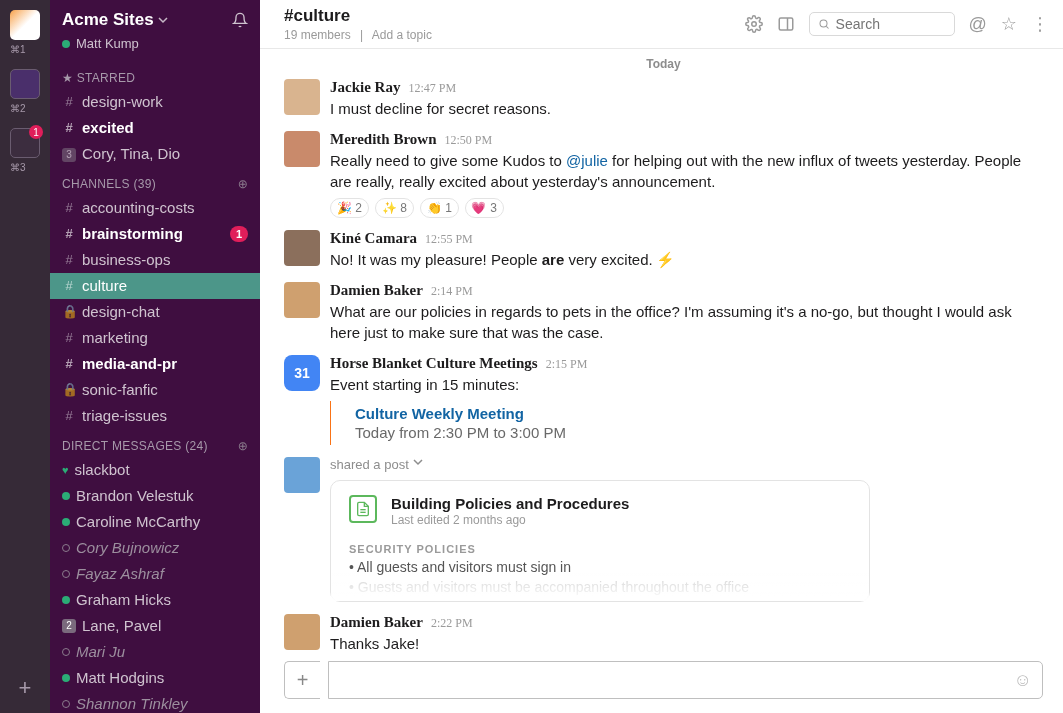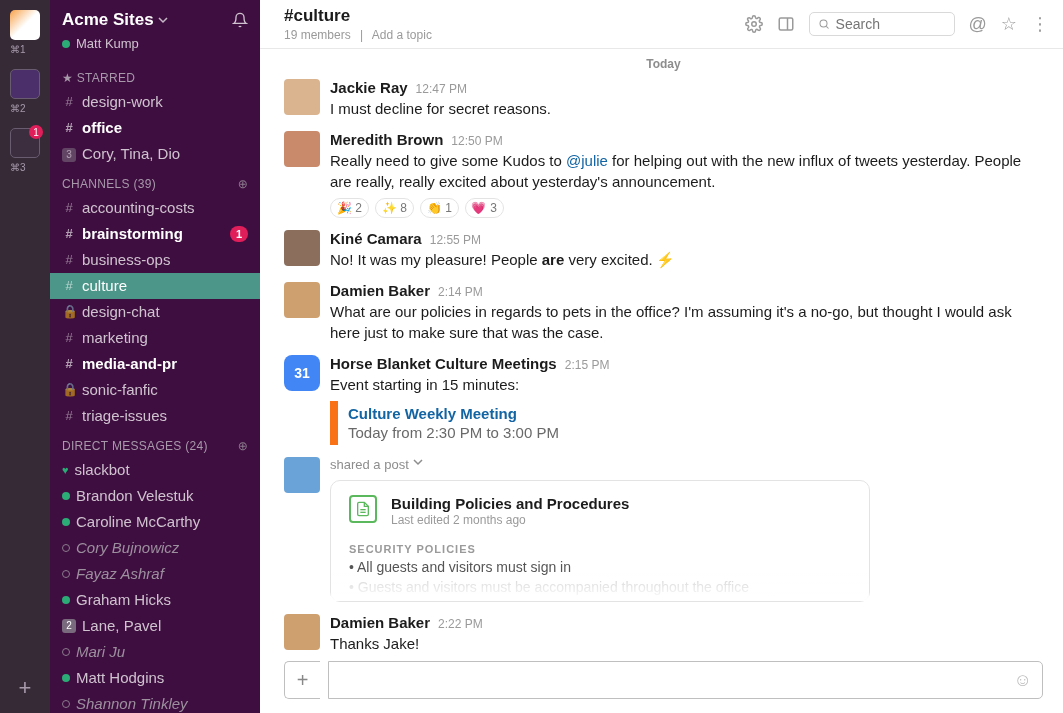--- a/index.html
+++ b/index.html
@@ -47,30 +47,30 @@
 .cmeta .sep { margin:0 6px; }
 .chead-icons { display:flex; align-items:center; gap:14px; color:#9a9a9a; }
 .search { display:flex; align-items:center; gap:6px; border:1px solid #d9d9d9; border-radius:5px; padding:3px 8px; width:146px; color:#9a9a9a; font-size:14px; }
 .search input { border:none; outline:none; width:100%; font-size:14px; color:#333; }
 
 .messages { flex:1; overflow-y:auto; padding:6px 20px 10px 24px; }
 .divider { text-align:center; font-size:12px; color:#8d8d8d; font-weight:600; margin:2px 0 8px; }
 .msg { display:flex; gap:10px; margin-bottom:12px; }
 .avatar { width:36px; height:36px; border-radius:4px; flex-shrink:0; }
 .mbody { flex:1; }
-.mhead { display:flex; align-items:baseline; gap:8px; }
+.mhead { display:flex; align-items:baseline; gap:8px;font-family:Liberation Serif, serif; }
 .mname { font-weight:700; }
 .mtime { font-size:12px; color:#9a9a9a; }
 .mtext { margin-top:2px; line-height:1.4; }
 .mtext .mention { color:#1264a3; }
 .mtext b { font-weight:700; }
 .reactions { display:flex; gap:6px; margin-top:6px; }
 .react { border:1px solid #e3e3e3; border-radius:10px; padding:0 6px; font-size:12px; color:#777; display:flex; align-items:center; gap:3px; height:20px; cursor:pointer; }
 .cal { width:36px; height:36px; border-radius:8px; background:#4285f4; color:#fff; display:flex; align-items:center; justify-content:center; font-weight:700; font-size:14px; flex-shrink:0; }
-.evblock { border-left:8px solid #f97316; padding:4px 10px; margin-top:6px; }
+.evblock { border-left:1px solid #f97316; padding:4px 24px; margin-top:6px; }
 .evtitle { color:#1264a3; font-weight:600; }
 .evtime { color:#696969; margin-top:2px; }
 .card { border:1px solid #e3e3e3; border-radius:10px; margin-top:8px; padding:14px 18px 6px 18px; max-width:540px; position:relative; }
 .card .docicon { width:28px; height:28px; border:2px solid #5cb85c; border-radius:4px; display:flex; align-items:center; justify-content:center; color:#5cb85c; margin-bottom:6px; position:absolute; left:18px; top:14px;}
 .card .cardhead { margin-left:42px; }
 .card .ctitle { font-weight:700; }
 .card .cedit { font-size:12px; color:#9a9a9a; margin-top:1px;}
 .card .csec { font-size:11px; color:#9a9a9a; letter-spacing:1px; margin-top:16px; font-weight:600;}
 .card .bullet { font-size:14px; color:#555; margin-top:4px;}
 .card .faded { color:#cfcfcf; }
@@ -124,21 +124,21 @@
     <div class="sb-section">
       <span>★ <span>STARRED</span></span>
     </div>
     <div id="starred-slot">
         <div class="sb-item">
           <span class="pre">#</span>
           <span>design-work</span>
         </div>
         <div class="sb-item bold">
           <span class="pre">#</span>
-          <span>office</span>
+          <span>excited</span>
         </div>
         <div class="sb-item">
           <span class="pre"><span style="display:inline-flex;width:14px;height:14px;border-radius:3px;background:#7a6a7d;color:#fff;font-size:10px;align-items:center;justify-content:center;">3</span></span>
           <span>Cory, Tina, Dio</span>
         </div>
       </div>
 
     <div class="sb-section">
       <span>CHANNELS (39)</span>
       <span class="plus">⊕</span>

